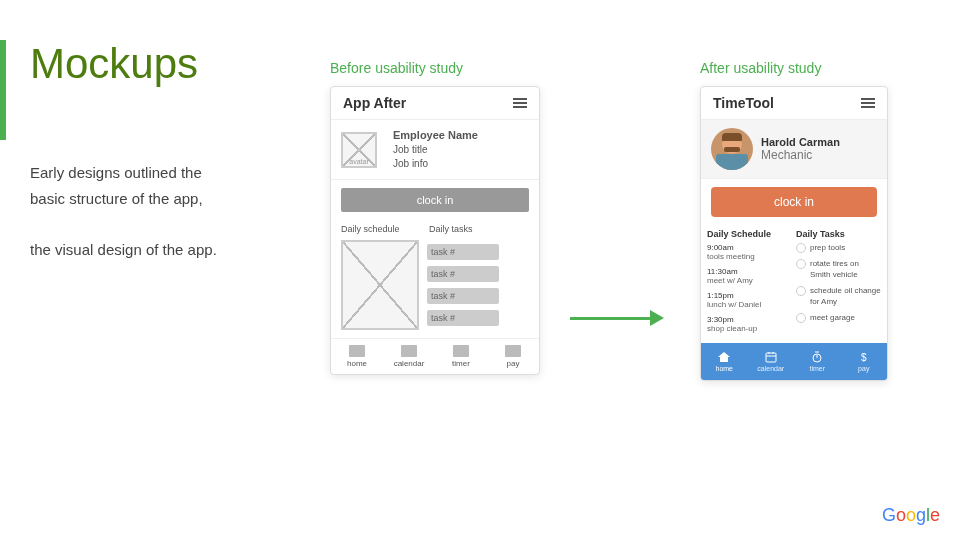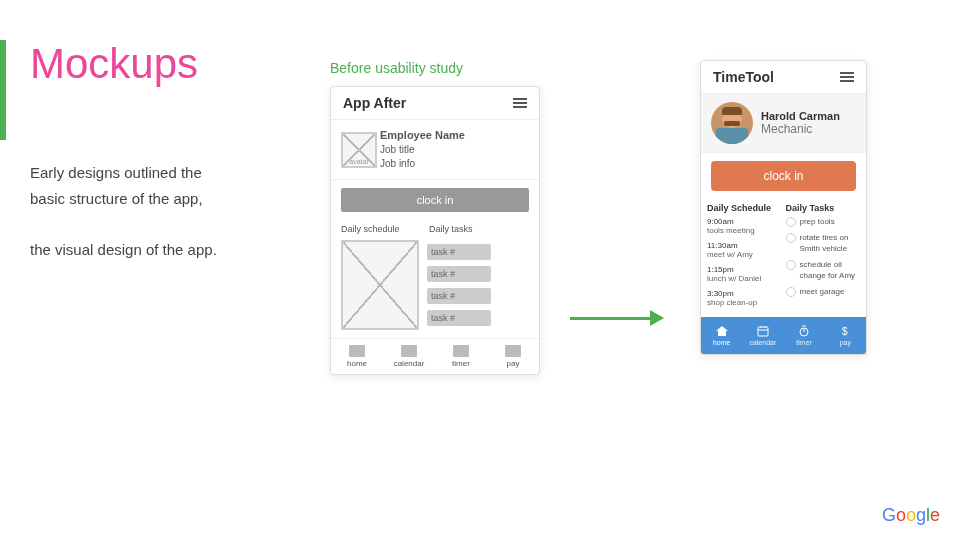--- a/index.html
+++ b/index.html
@@ -22,21 +22,21 @@
       background: #4CAF50;
     }
 
     
     .page-title {
       position: absolute;
       top: 40px;
       left: 30px;
       font-size: 42px;
       font-weight: 300;
-      color: #ec4899;
+      color: #4d7c0f;
     }
 
     
     .description {
       position: absolute;
       top: 160px;
       left: 30px;
       width: 230px;
       font-size: 15px;
       color: #444;
@@ -91,21 +91,21 @@
     .before-header-title {
       font-size: 14px;
       font-weight: 600;
       color: #333;
     }
 
     .before-user-row {
       display: flex;
       align-items: center;
       padding: 8px 10px;
-      gap: 3px;
+      gap: 16px;
       border-bottom: 1px solid #eee;
     }
 
     .before-avatar {
       width: 36px;
       height: 36px;
       border: 1px solid #ccc;
       position: relative;
       background: #f5f5f5;
       display: flex;
@@ -200,21 +200,21 @@
     }
 
     .before-tasks-list {
       display: flex;
       flex-direction: column;
       gap: 6px;
       justify-content: center;
     }
 
     .before-task-item {
-      width: 64px;
+      width: 72px;
       height: 16px;
       background: #ccc;
       border-radius: 2px;
       display: flex;
       align-items: center;
       padding-left: 4px;
       font-size: 9px;
       color: #666;
     }
 
@@ -261,21 +261,21 @@
     .arrow-head {
       width: 0;
       height: 0;
       border-top: 8px solid transparent;
       border-bottom: 8px solid transparent;
       border-left: 14px solid #4CAF50;
     }
 
     
     .after-phone {
-      width: 167px;
+      width: 188px;
     }
 
     .after-header {
       display: flex;
       justify-content: space-between;
       align-items: center;
       padding: 8px 12px;
       border-bottom: 1px solid #eee;
     }
 
@@ -535,20 +535,21 @@
     </div>
   </div>
 </div>
 
 <div class="arrow-container">
   <div class="arrow-line"></div>
   <div class="arrow-head"></div>
 </div>
 
 <div class="after-section">
+  <div class="section-label">After usability study</div>
 
   <div class="mockup-phone after-phone">
 
     <div class="after-header">
       <span class="after-header-title">TimeTool</span>
       <div class="hamburger">
         <span></span>
           <span></span>
           <span></span>
       </div>

